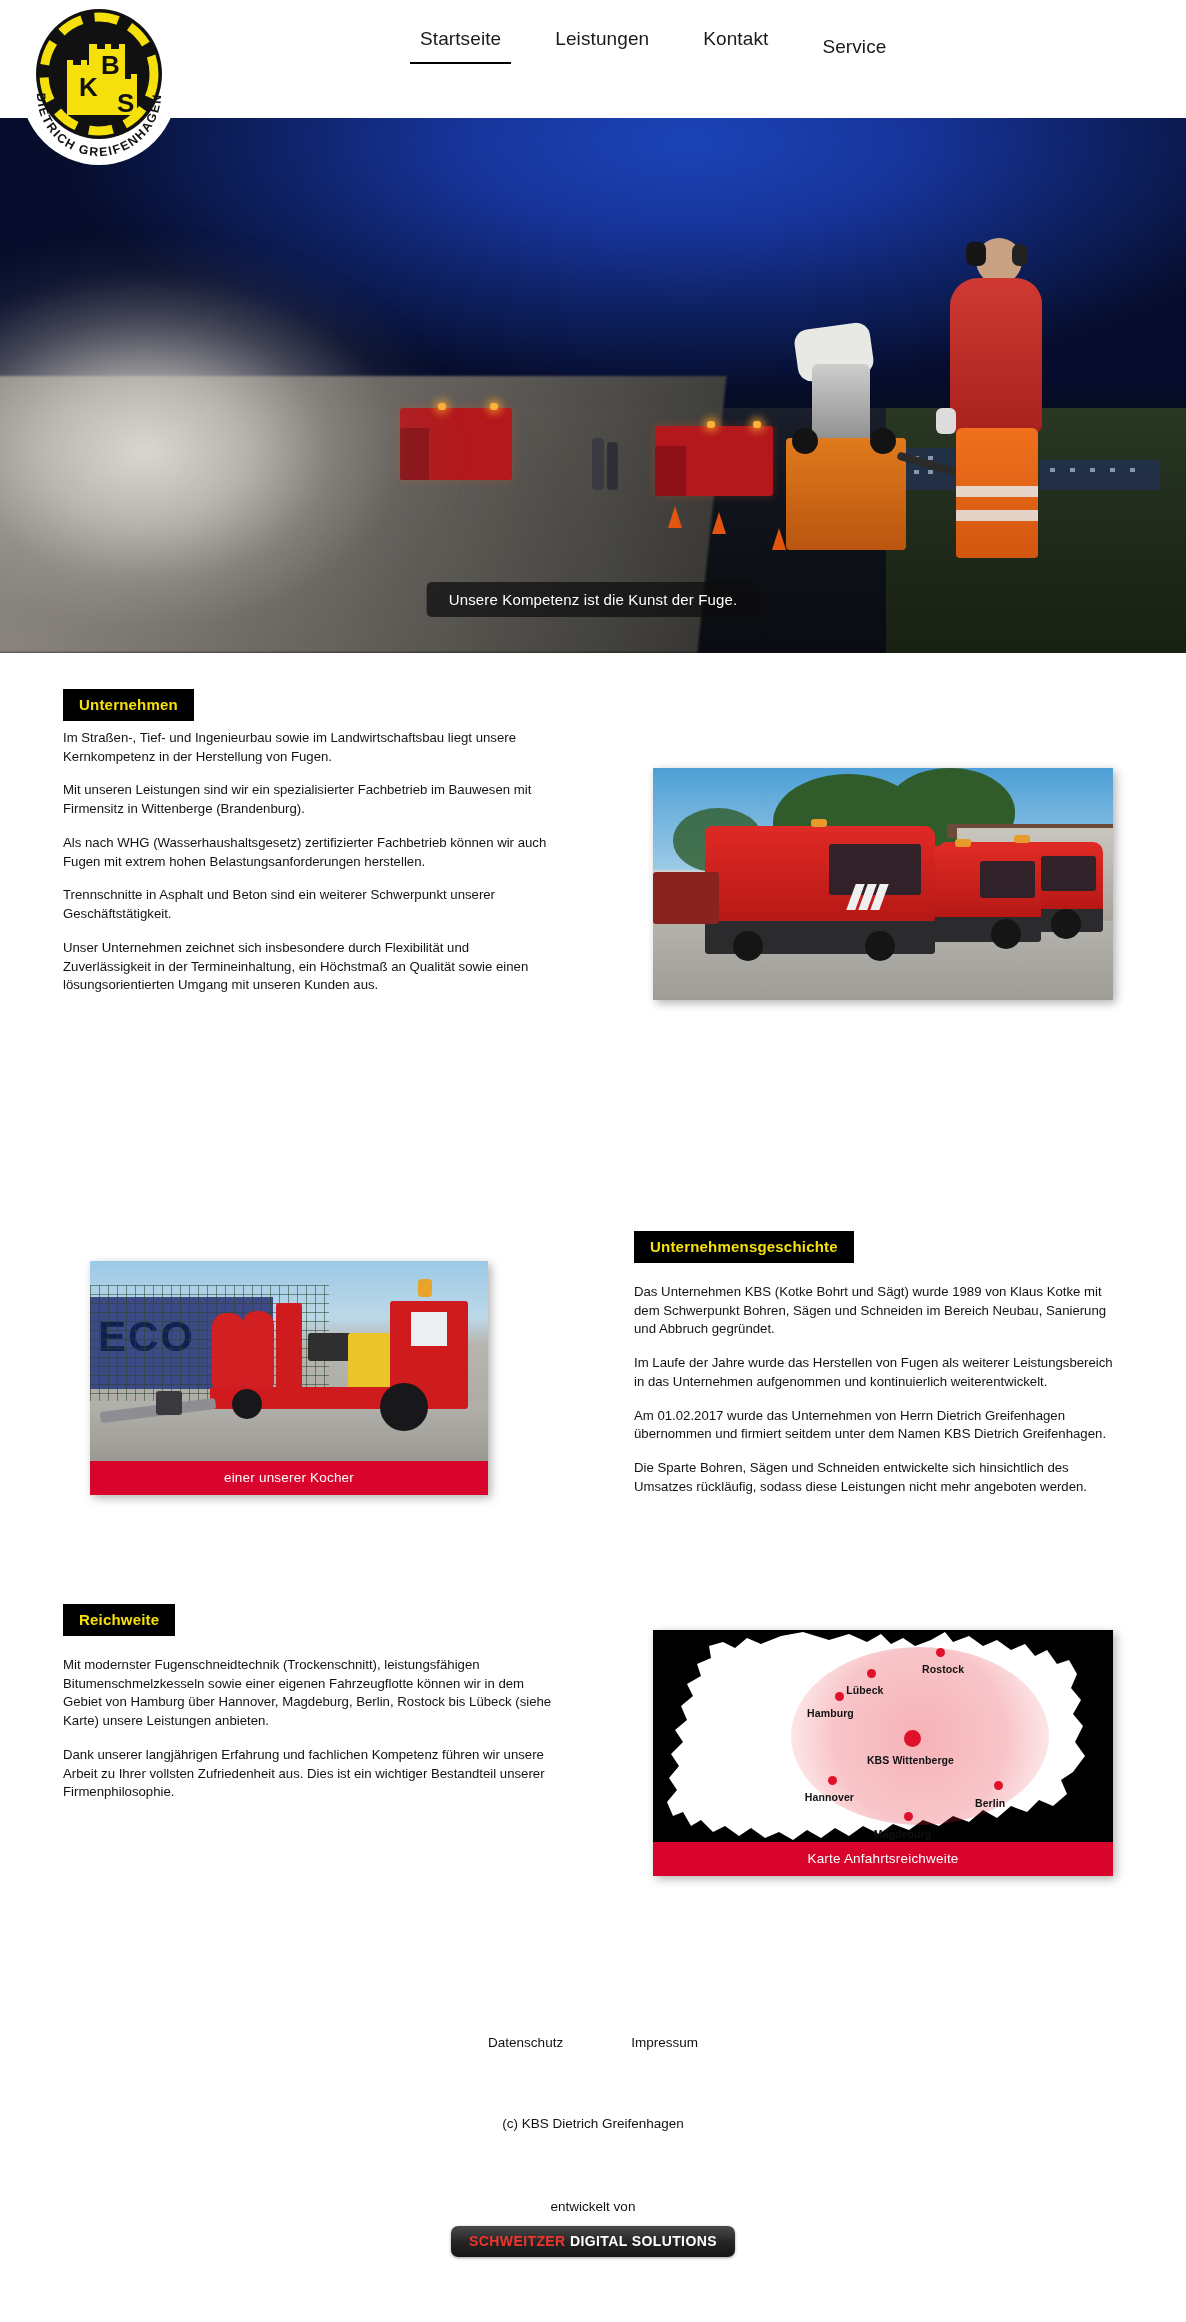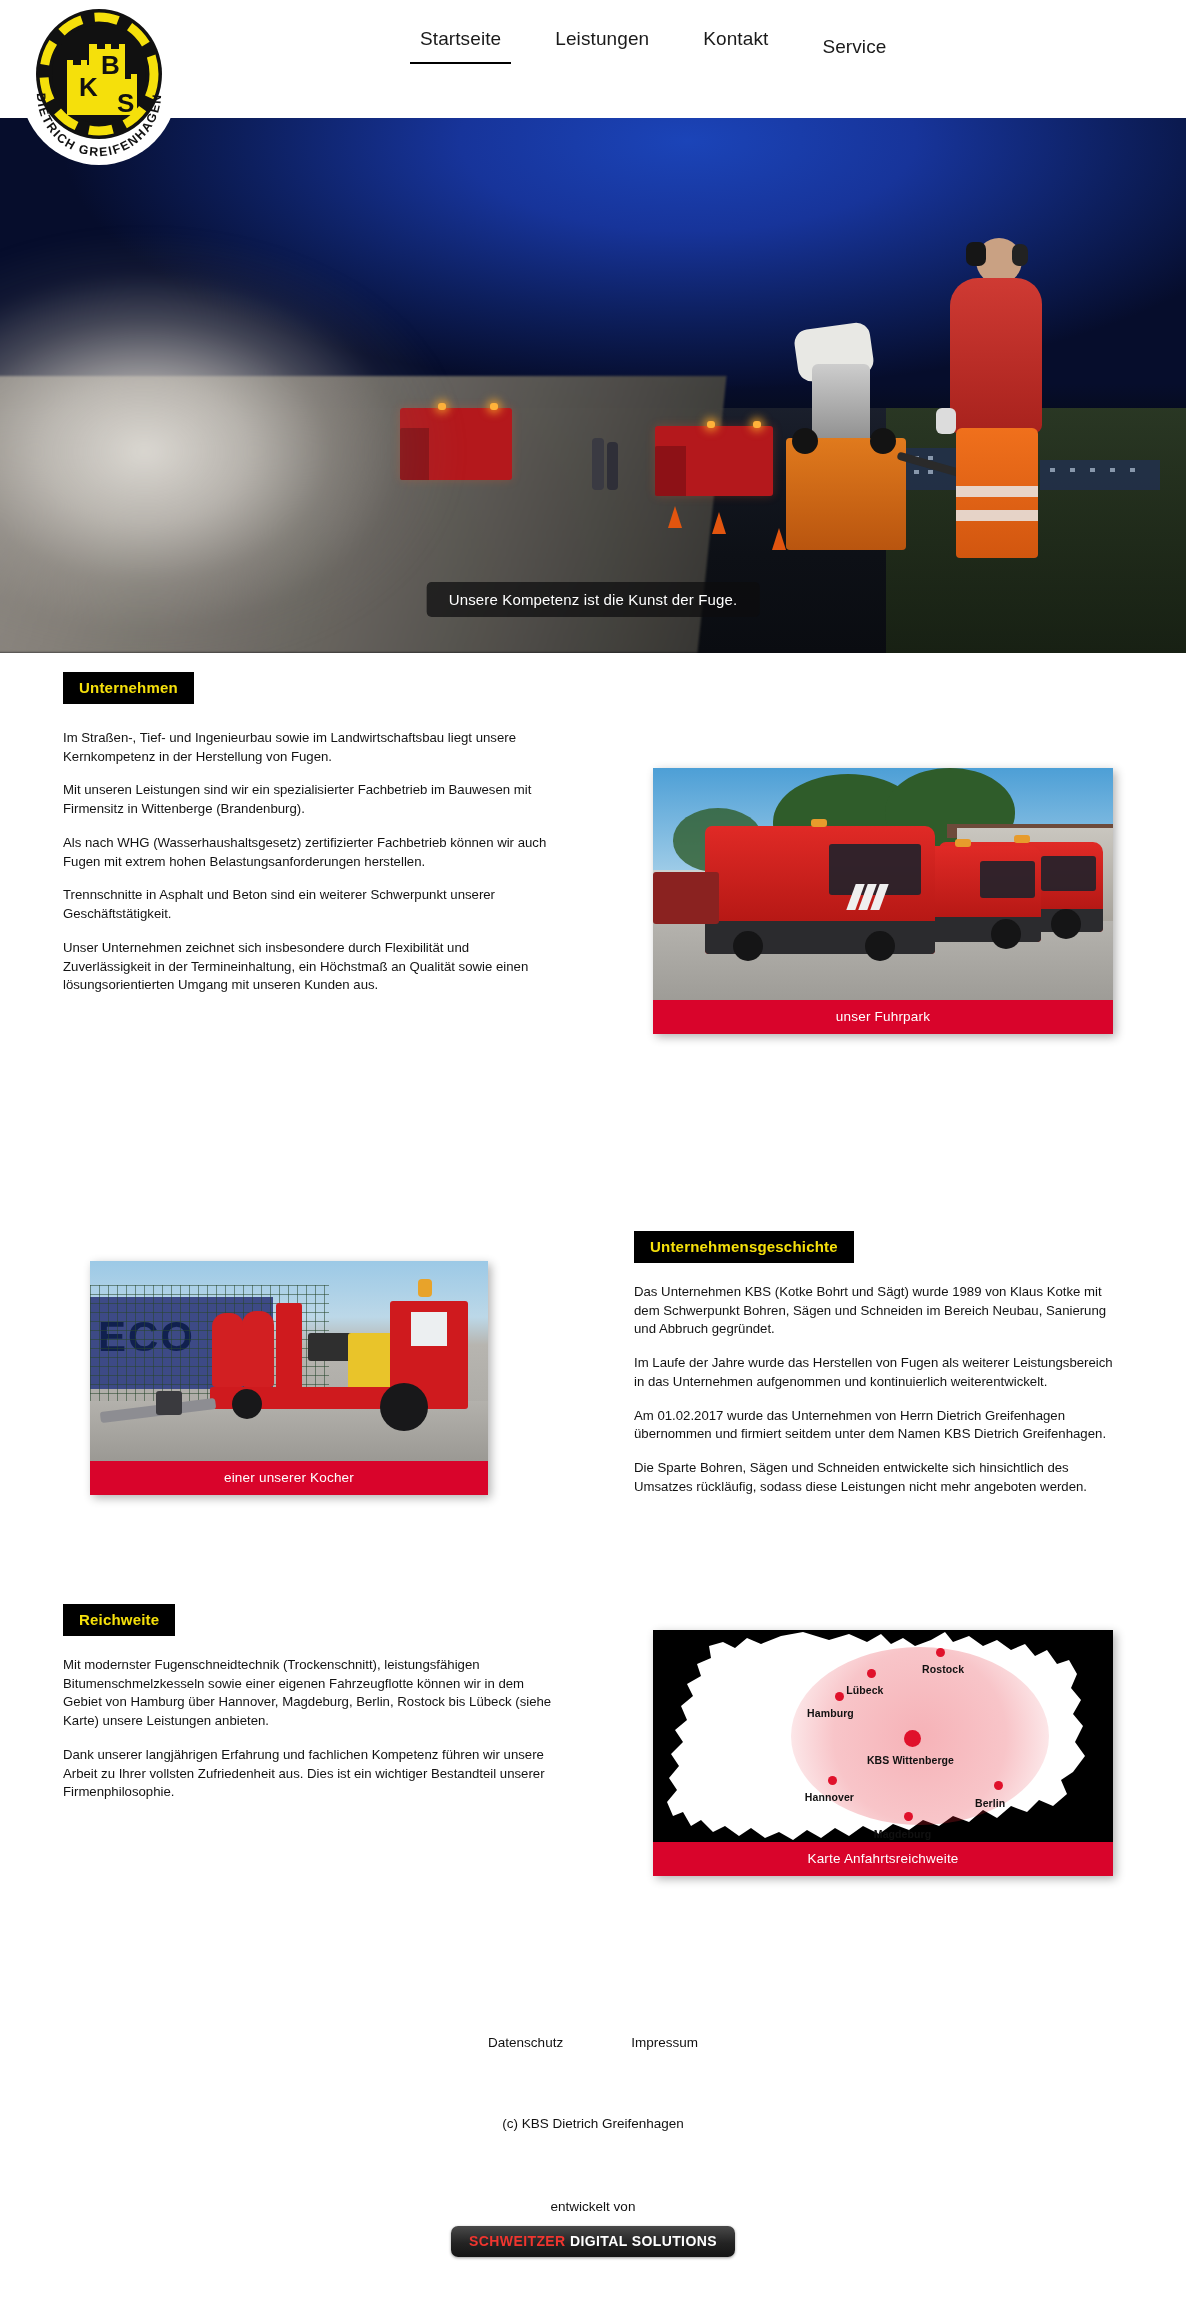--- a/index.html
+++ b/index.html
@@ -344,21 +344,21 @@
     </g>
     <text font-family="Liberation Sans, sans-serif" font-size="12.4" font-weight="bold" fill="#111111" letter-spacing="1.6">
       <textPath href="#arcPath" startOffset="50%" text-anchor="middle">DIETRICH GREIFENHAGEN</textPath>
     </text>
   </svg>
 </div>
 
 <div class="content">
 
   <div class="section" style="height:448px;">
-    <div style="position:absolute;left:63px;top:19px;border-radius:7px;">
+    <div style="position:absolute;left:63px;top:36px;border-radius:7px;">
       <span class="badge">Unternehmen</span>
     </div>
     <div class="copy" style="position:absolute;left:63px;top:76px;width:485px;">
       <p>Im Straßen-, Tief- und Ingenieurbau sowie im Landwirtschaftsbau liegt unsere Kernkompetenz in der Herstellung von Fugen.</p>
       <p>Mit unseren Leistungen sind wir ein spezialisierter Fachbetrieb im Bauwesen mit Firmensitz in Wittenberge (Brandenburg).</p>
       <p>Als nach WHG (Wasserhaushaltsgesetz) zertifizierter Fachbetrieb können wir auch Fugen mit extrem hohen Belastungsanforderungen herstellen.</p>
       <p>Trennschnitte in Asphalt und Beton sind ein weiterer Schwerpunkt unserer Geschäftstätigkeit.</p>
       <p>Unser Unternehmen zeichnet sich insbesondere durch Flexibilität und Zuverlässigkeit in der Termineinhaltung, ein Höchstmaß an Qualität sowie einen lösungsorientierten Umgang mit unseren Kunden aus.</p>
     </div>
 
@@ -392,21 +392,20 @@
             <div class="skirt"></div>
             <div class="chev" style="left:146px;top:58px;"></div>
             <div class="chev" style="left:158px;top:58px;"></div>
             <div class="chev" style="left:170px;top:58px;"></div>
             <div class="wh" style="left:28px;"></div>
               <div class="wh" style="left:160px;"></div>
           </div>
           <div style="position:absolute;left:0;top:104px;width:66px;height:52px;background:#8a2220;border-radius:3px;"></div>
         </div>
       </div>
-      <div class="cap">unser Fuhrpark</div>
     </div>
   </div>
 
   <div class="section" style="height:470px;padding-left:22px;">
     <div style="position:absolute;left:634px;top:130px;">
       <span class="badge">Unternehmensgeschichte</span>
     </div>
     <div class="copy" style="position:absolute;left:634px;top:182px;width:480px;">
       <p>Das Unternehmen KBS (Kotke Bohrt und Sägt) wurde 1989 von Klaus Kotke mit dem Schwerpunkt Bohren, Sägen und Schneiden im Bereich Neubau, Sanierung und Abbruch gegründet.</p>
       <p>Im Laufe der Jahre wurde das Herstellen von Fugen als weiterer Leistungsbereich in das Unternehmen aufgenommen und kontinuierlich weiterentwickelt.</p>

